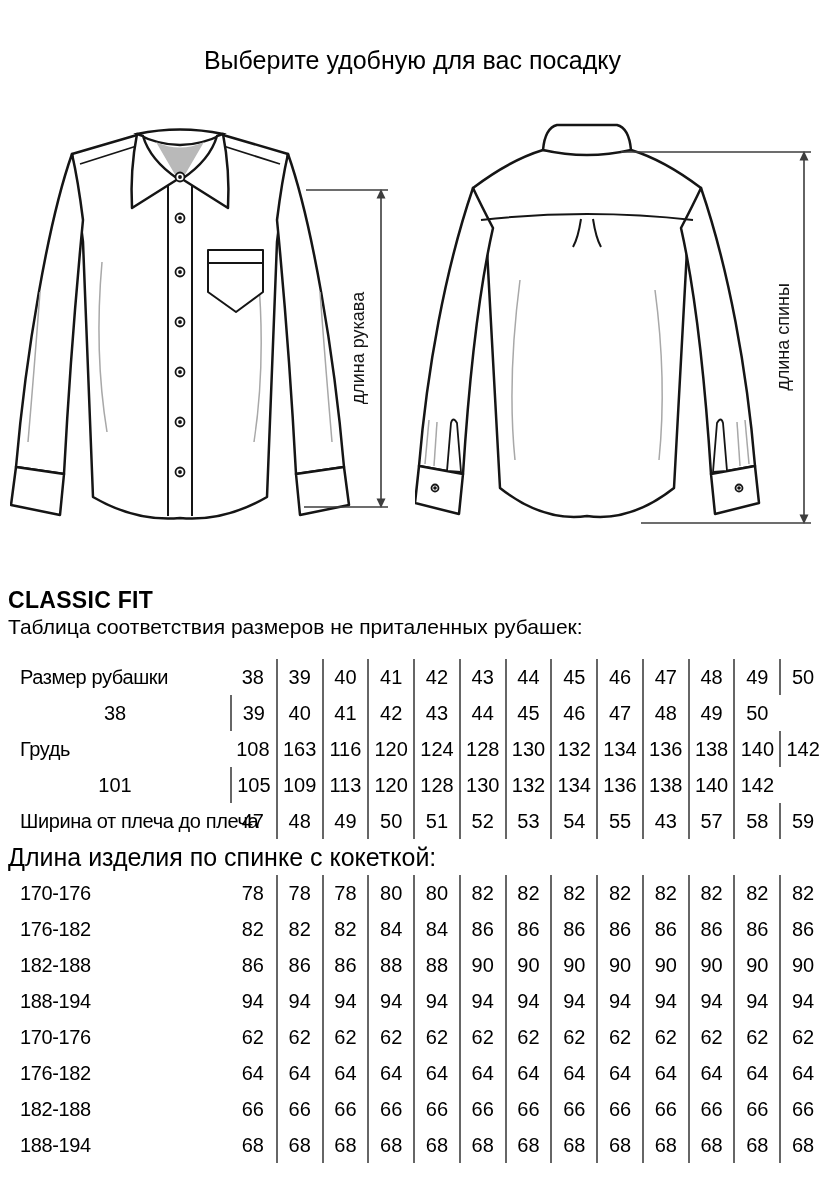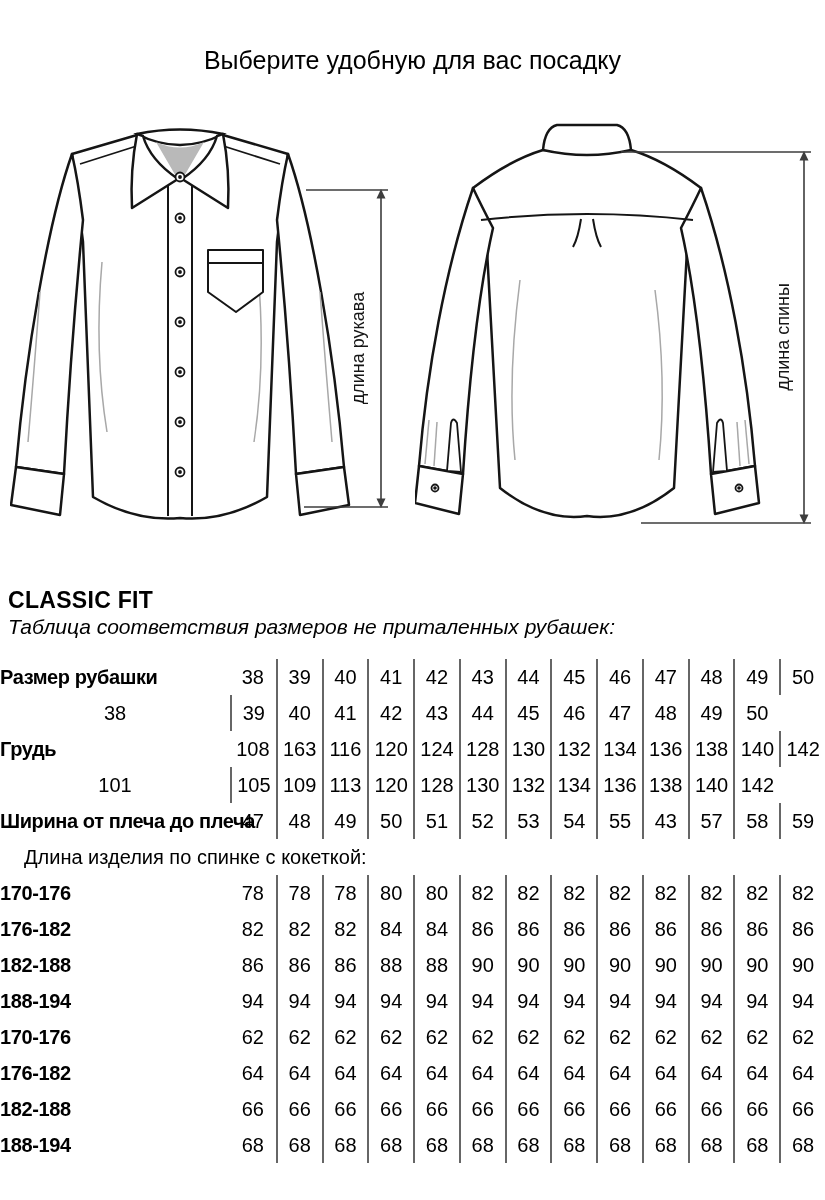--- a/index.html
+++ b/index.html
@@ -2,26 +2,26 @@
 <html><head>
 <meta charset="utf-8">
 <style>
   html,body{margin:0;padding:0;background:#fff;}
   .page{position:relative;width:825px;height:1200px;background:#fff;overflow:hidden;
         font-family:"Liberation Sans",sans-serif;color:#000000;}
   .title{position:absolute;top:46px;left:0;width:100%;text-align:center;font-size:25px;}
   .svg-front{position:absolute;left:10px;top:122px;}
   .svg-back{position:absolute;left:415px;top:120px;}
   .fit-heading{position:absolute;left:8px;top:581px;font-size:23px;font-weight:bold;letter-spacing:.3px;margin-top:6px;}
-  .fit-subtitle{position:absolute;left:8px;top:615px;font-size:21px;font-style:italic;}
+  .fit-subtitle{position:absolute;left:8px;top:615px;font-size:21px;}
   .size-table{position:absolute;left:0;top:659px;width:825px;}
   .trow{display:grid;grid-template-columns:230px repeat(13,1fr);height:36px;}
-  .trow.shead{display:flex;align-items:center;padding-left:24px;font-size:20px;}
+  .trow.shead{display:flex;align-items:center;padding-left:8px;font-size:25px;}
   .cell{display:flex;align-items:center;font-size:20px;overflow:visible;}
-  .cell.lab{padding-left:0;letter-spacing:-.4px;white-space:nowrap;font-weight:bold;}
+  .cell.lab{padding-left:20px;letter-spacing:-.4px;white-space:nowrap;}
   .cell.num{justify-content:center;}
   .cell.num + .cell.num{border-left:2px solid #666;}
   svg text{font-family:"Liberation Sans",sans-serif;}
 </style>
 </head>
 <body>
 
 <div class="page">
 
   <div class="title">Выберите удобную для вас посадку</div>

